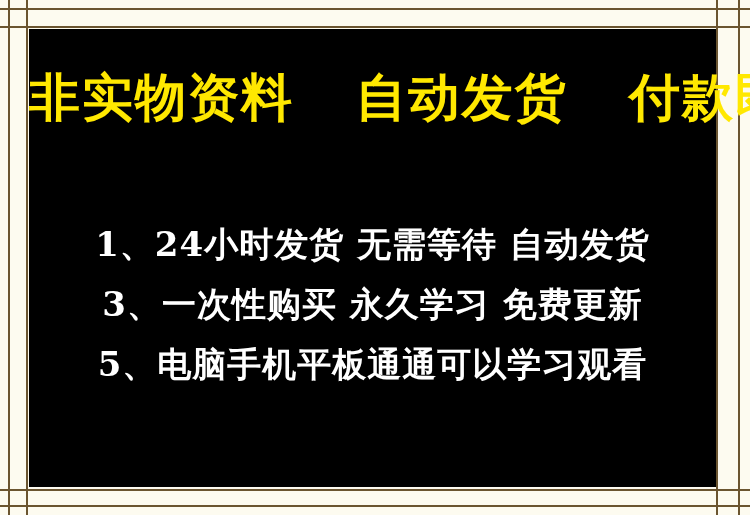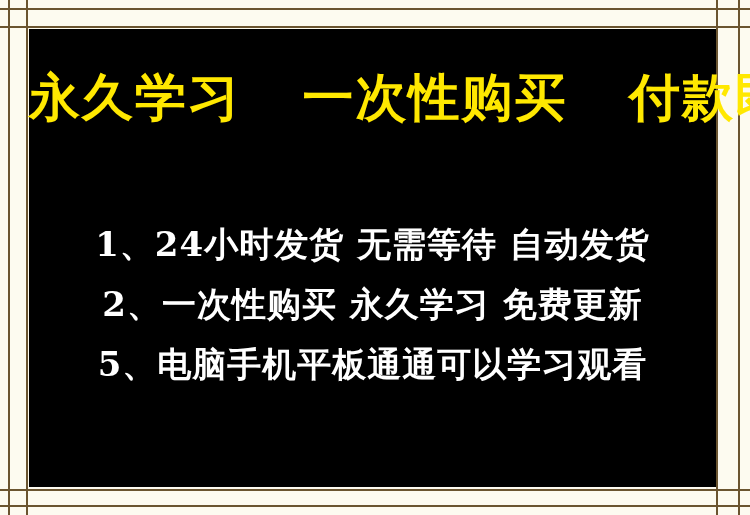--- a/index.html
+++ b/index.html
@@ -97,27 +97,27 @@
   <div class="rule rule-h b1"></div>
   <div class="rule rule-h b2"></div>
   <div class="rule rule-v l1"></div>
   <div class="rule rule-v l2"></div>
   <div class="rule rule-v r1"></div>
   <div class="rule rule-v r2"></div>
 
   <div id="panel">
 
     <div id="headline">
-      <span class="seg">永久学习</span>
+      <span class="seg">非实物资料</span>
       <span class="gap"></span>
-      <span class="seg">一次性购买</span>
+      <span class="seg">自动发货</span>
       <span class="gap"></span>
       <span class="seg">付款即看</span>
     </div>
 
     <div id="bodylist">
       <div class="bodyline">1、24小时发货 无需等待 自动发货</div>
-      <div class="bodyline">2、一次性购买 永久学习 免费更新</div>
+      <div class="bodyline">3、一次性购买 永久学习 免费更新</div>
       <div class="bodyline">5、电脑手机平板通通可以学习观看</div>
     </div>
 
   </div>
 </div>
 
 </body></html>

